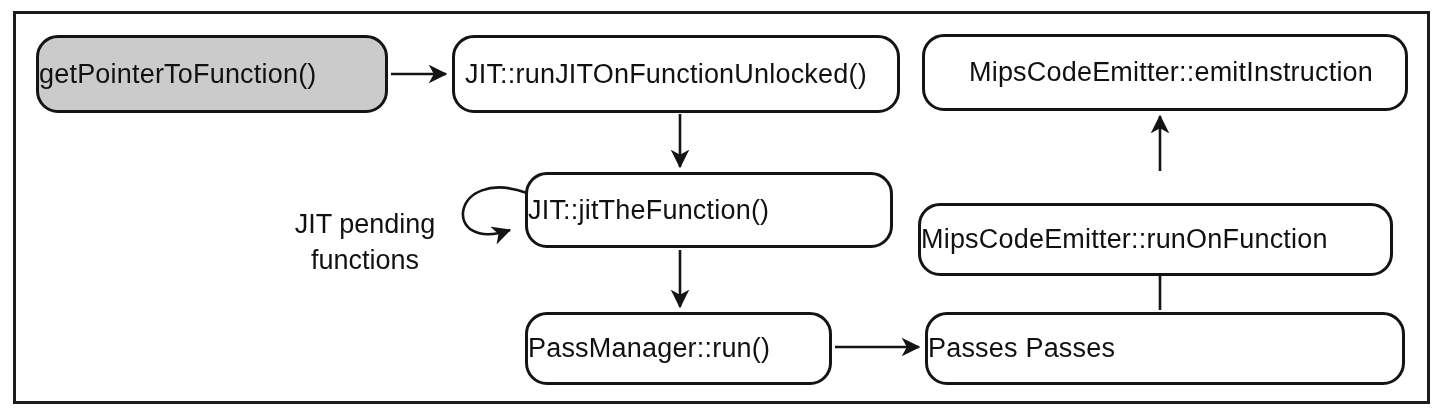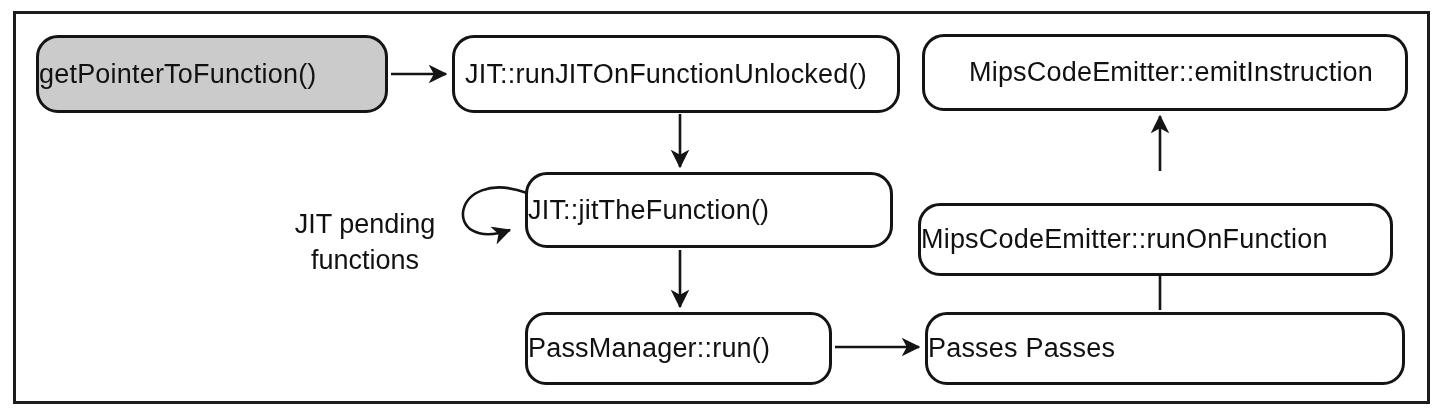--- a/index.html
+++ b/index.html
@@ -46,21 +46,21 @@
     letter-spacing: 0.2px;
     white-space: nowrap;
     z-index: 2;
   }
   .node.entry { background: #cbcbcb; }
   .n1 { left: 36px;  top: 35px;  width: 352px; height: 78px; }
   .n2 { left: 452px; top: 35px;  width: 448px; height: 78px; padding-left: 10px; }
   .n3 { left: 922px; top: 34px;  width: 486px; height: 77px; padding-left: 44px; }
   .n4 { left: 525px; top: 172px; width: 368px; height: 76px; }
   .n5 { left: 918px; top: 183px; width: 475px; height: 73px; margin-top: 20px; }
-  .n6 { left: 525px; top: 312px; width: 307px; height: 73px; border-radius: 21px; }
+  .n6 { left: 525px; top: 312px; width: 307px; height: 73px; }
   .n7 { left: 925px; top: 312px; width: 480px; height: 73px; }
   .loop-label {
     position: absolute;
     left: 280px;
     top: 177px;
     width: 170px;
     text-align: center;
     font-size: 27px;
     line-height: 36px;
     white-space: normal;

